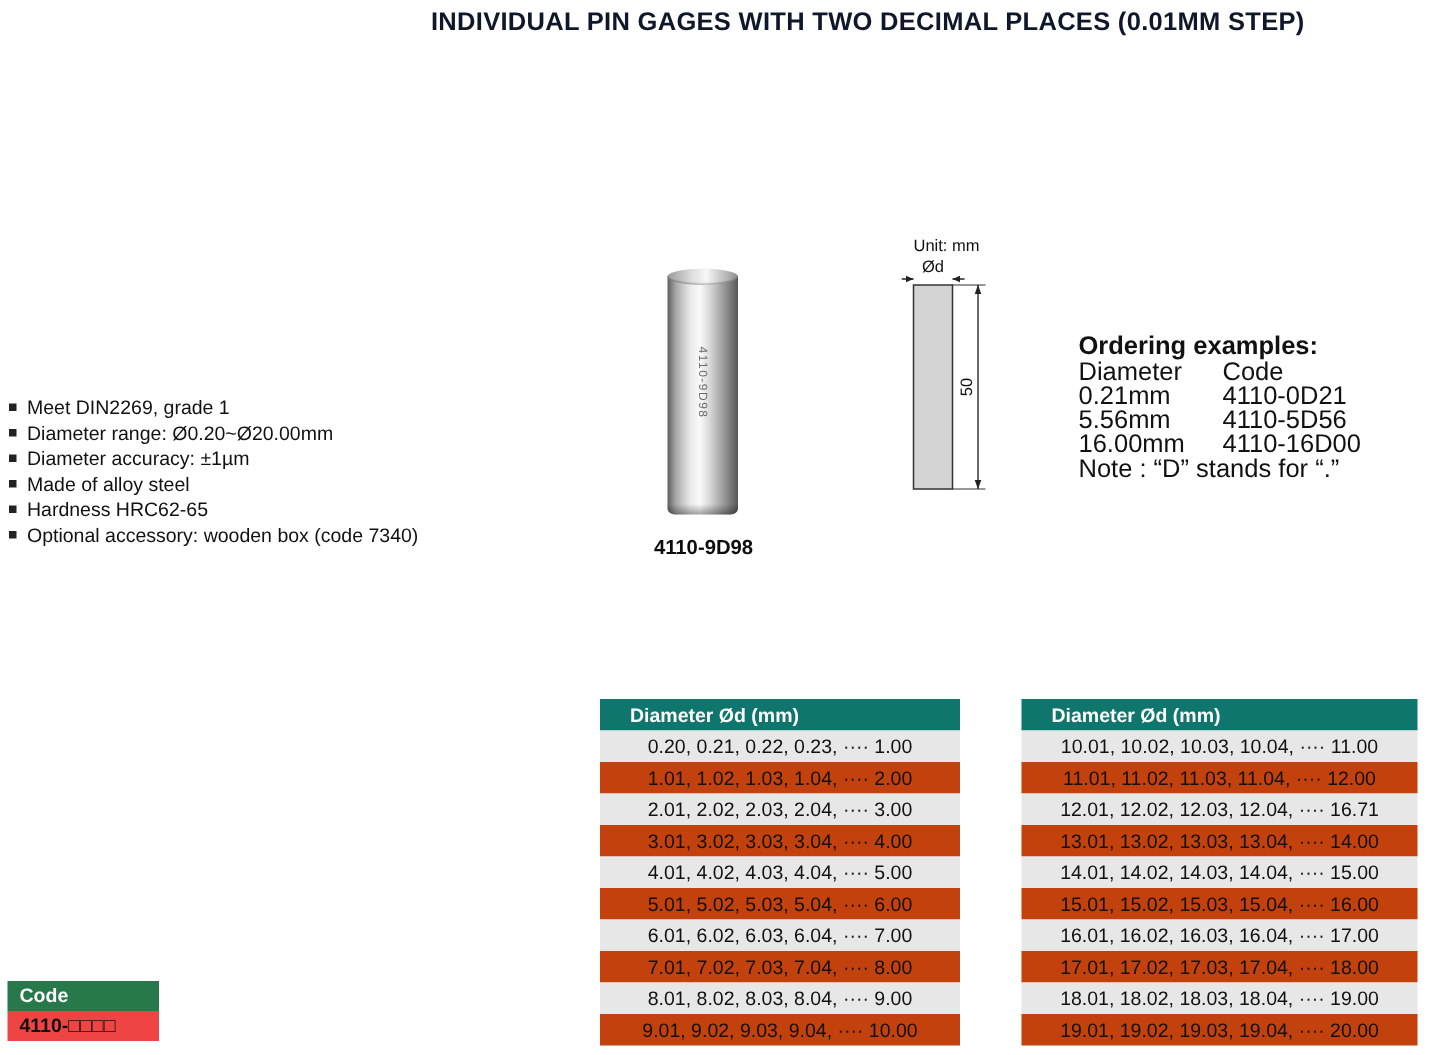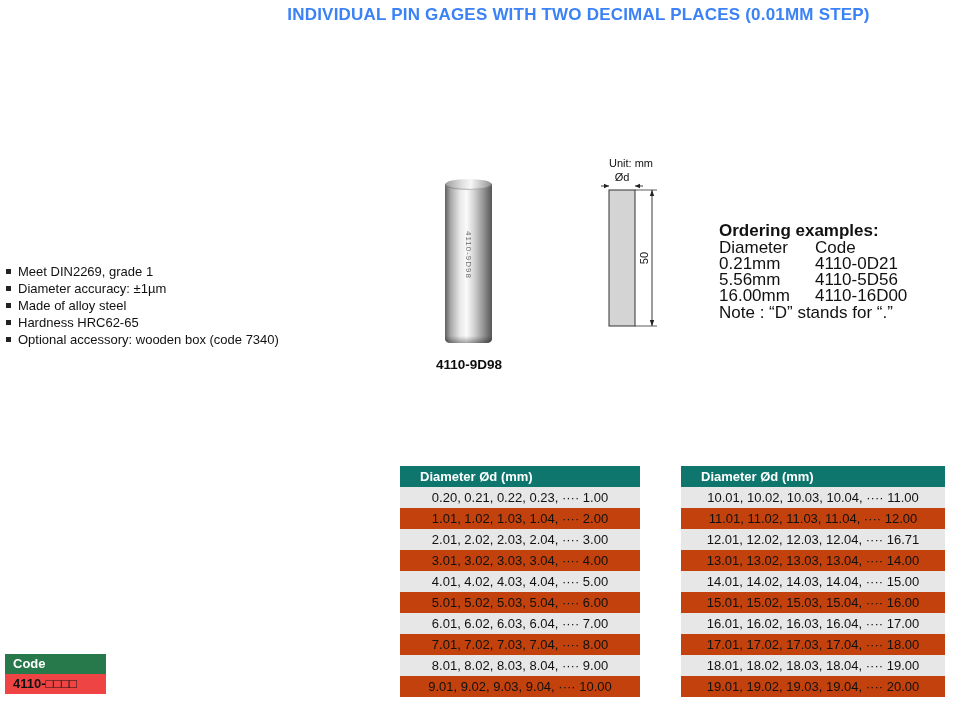--- a/index.html
+++ b/index.html
@@ -3,21 +3,21 @@
 <meta charset="utf-8">
 <style>
   html,body{margin:0;padding:0;background:#fff;}
   .page{
     position:relative;width:961px;height:703px;background:#ffffff;overflow:hidden;
     font-family:"Liberation Sans",sans-serif;color:#111;
   }
   
   .page-title{
     position:absolute;left:200px;right:4px;top:5px;text-align:center;
-    font-size:17px;font-weight:700;letter-spacing:.2px;color:#3b82f6;white-space:nowrap;
+    font-size:17px;font-weight:700;letter-spacing:.2px;color:#0f172a;white-space:nowrap;
   }
   
   .features{position:absolute;left:6px;top:263px;font-size:13px;line-height:17px;}
   .feature{display:flex;align-items:center;}
   .bullet{
     display:inline-block;width:5px;height:5px;background:#222;margin-right:7px;flex:0 0 auto;
   }
   .feature b{font-weight:400;}
   
   .pin{position:absolute;left:445px;top:179px;width:47px;height:164px;}
@@ -75,20 +75,24 @@
 <body>
 
 <div class="page">
 
   <div class="page-title">INDIVIDUAL PIN GAGES WITH TWO DECIMAL PLACES (0.01MM STEP)</div>
 
   <div class="features">
     <div class="feature">
       <span class="bullet"></span>
       <span>Meet DIN2269, grade 1</span>
+    </div>
+    <div class="feature">
+      <span class="bullet"></span>
+      <span>Diameter range: Ø0.20~Ø20.00mm</span>
     </div>
     <div class="feature">
       <span class="bullet"></span>
       <span>Diameter accuracy: ±1µm</span>
     </div>
     <div class="feature">
       <span class="bullet"></span>
       <span>Made of alloy steel</span>
     </div>
     <div class="feature">

